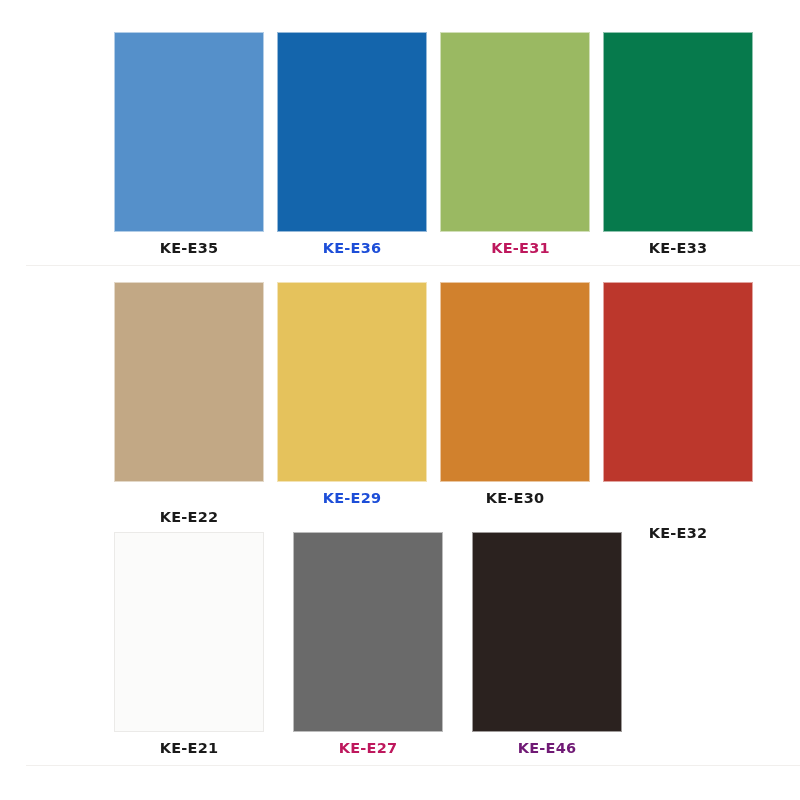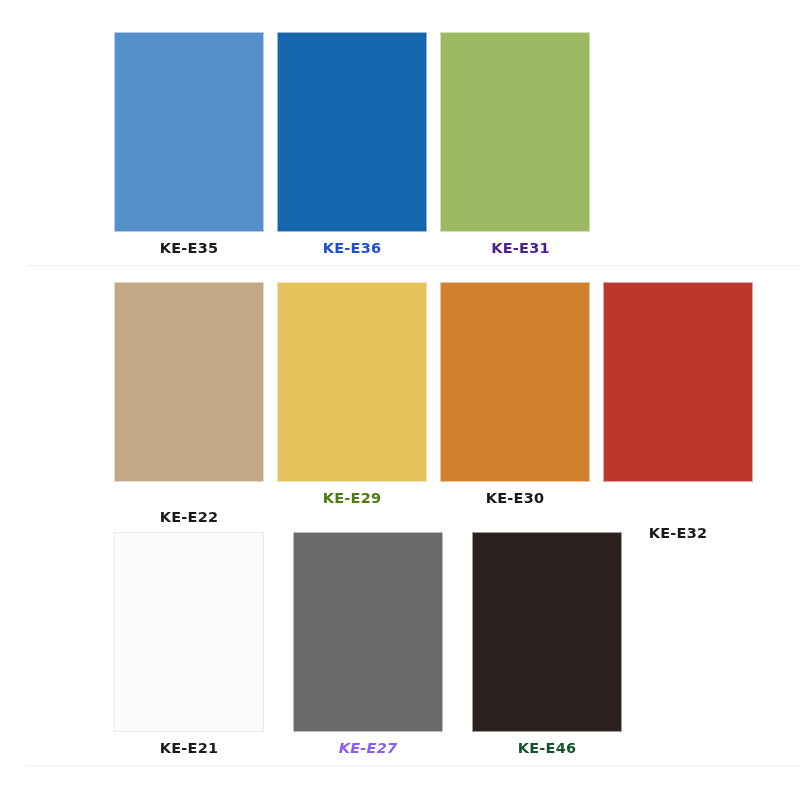--- a/index.html
+++ b/index.html
@@ -101,54 +101,58 @@
       <div class="swatch-cell">
         <div class="swatch-chip" style="background: rgb(85, 144, 202);"></div>
         <div class="swatch-label" style="color: rgb(26, 26, 26);">KE-E35</div>
       </div>
       <div class="swatch-cell">
         <div class="swatch-chip" style="background: rgb(20, 101, 172);"></div>
         <div class="swatch-label" style="color: #1d4ed8;">KE-E36</div>
       </div>
       <div class="swatch-cell">
         <div class="swatch-chip" style="background: rgb(154, 185, 98);"></div>
-        <div class="swatch-label" style="color: #4c1d95; margin-left: 11px;">KE-E31</div>
+        <div class="swatch-label" style="color: #be185d; margin-left: 11px;">KE-E31</div>
+      </div>
+      <div class="swatch-cell">
+        <div class="swatch-chip" style="background: rgb(6, 122, 76);"></div>
+        <div class="swatch-label" style="color: rgb(26, 26, 26);">KE-E33</div>
       </div>
       <div class="row-separator sep-1" style="background: rgb(241, 239, 237);"></div>
     </div>
 
     <div class="swatch-row row-2">
       <div class="swatch-cell">
         <div class="swatch-chip" style="background: rgb(194, 168, 133);"></div>
         <div class="swatch-label" style="color: rgb(26, 26, 26); margin-top: 28px;">KE-E22</div>
       </div>
       <div class="swatch-cell">
         <div class="swatch-chip" style="background: rgb(229, 194, 92);"></div>
-        <div class="swatch-label" style="color: #4d7c0f;">KE-E29</div>
+        <div class="swatch-label" style="color: #1d4ed8;">KE-E29</div>
       </div>
       <div class="swatch-cell">
         <div class="swatch-chip" style="background: rgb(209, 129, 45);"></div>
         <div class="swatch-label" style="color: rgb(26, 26, 26);">KE-E30</div>
       </div>
       <div class="swatch-cell">
         <div class="swatch-chip" style="background: rgb(188, 55, 44);"></div>
         <div class="swatch-label" style="color: rgb(26, 26, 26); margin-top: 44px;">KE-E32</div>
       </div>
       <div class="row-separator sep-2" style="background: rgb(241, 239, 237);"></div>
     </div>
 
     <div class="swatch-row row-3">
       <div class="swatch-cell">
         <div class="swatch-chip light-chip" style="background: rgb(251, 251, 250);"></div>
         <div class="swatch-label" style="color: rgb(26, 26, 26);">KE-E21</div>
       </div>
       <div class="swatch-cell">
         <div class="swatch-chip" style="background: rgb(106, 106, 106);"></div>
-        <div class="swatch-label" style="color: #8b5cf6; font-style: italic;">KE-E27</div>
+        <div class="swatch-label" style="color: #be185d;">KE-E27</div>
       </div>
       <div class="swatch-cell">
         <div class="swatch-chip" style="background: rgb(43, 34, 31);"></div>
-        <div class="swatch-label" style="color: #14532d;">KE-E46</div>
+        <div class="swatch-label" style="color: #701a75;">KE-E46</div>
       </div>
     </div>
 
   </div>
 </div>
 
 </body></html>

